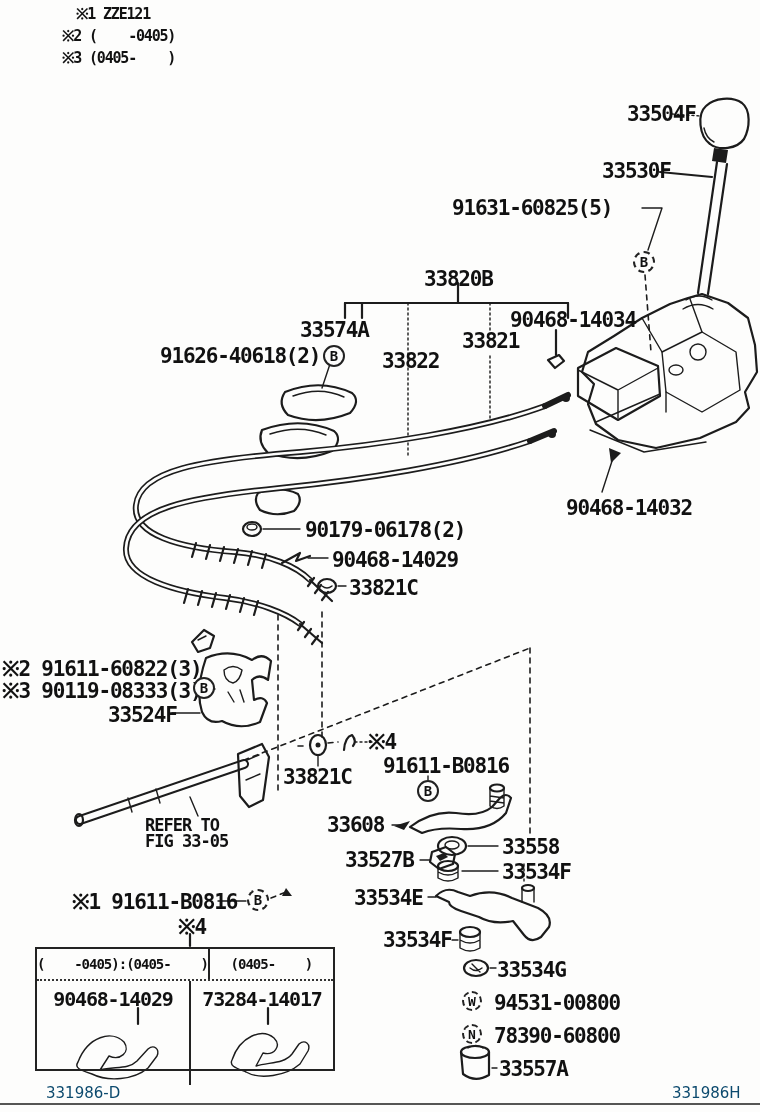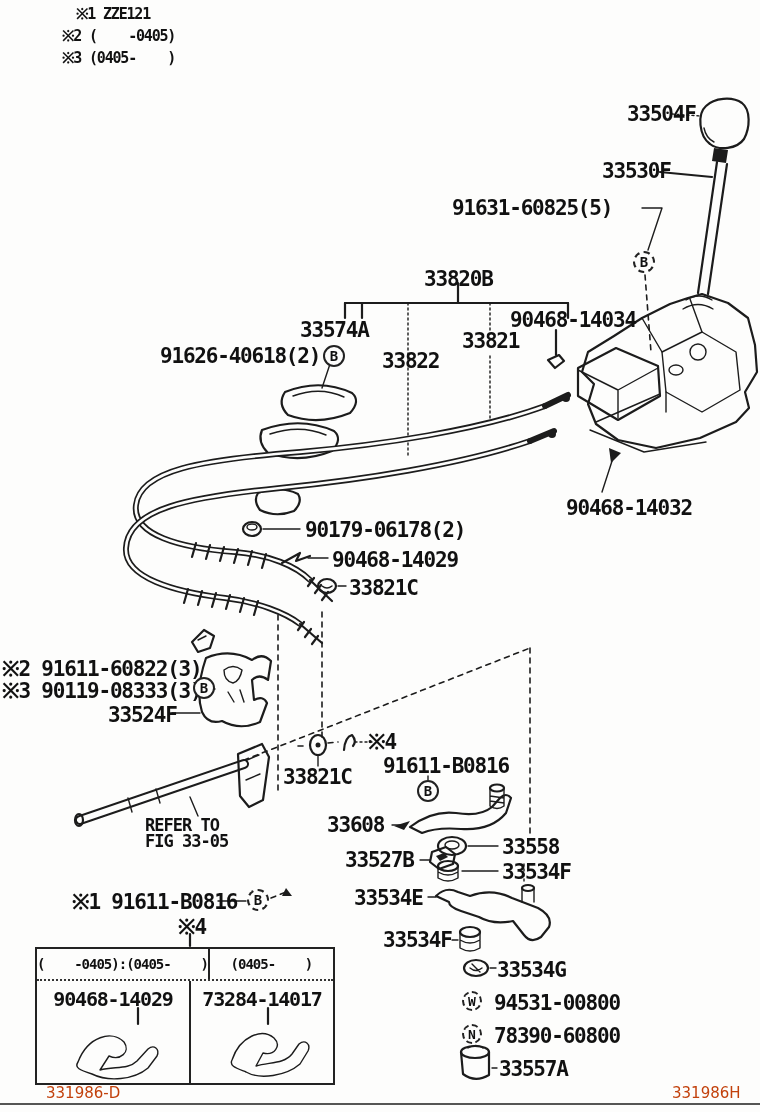--- a/index.html
+++ b/index.html
@@ -11,28 +11,28 @@
   svg .fill{fill:#1c1c1c;stroke:none;}
   svg .tube{stroke-width:6;}
   svg .tubein{stroke:#fdfdfc;stroke-width:2.6;}
   svg .thin{stroke-width:1.4;}
   svg .dash{stroke-dasharray:5 5;stroke-width:1.6;}
   svg .dot{stroke-dasharray:2 3;stroke-width:1.4;}
   .lbl{position:absolute;font:bold 21px/22px "DejaVu Sans Mono",monospace;color:#111;
        letter-spacing:-1.2px;white-space:pre;}
   .note{font-size:15px;line-height:21px;}
   .sm{font-size:17px;line-height:17px;letter-spacing:-1px;}
-  .foot{position:absolute;font:400 15px "DejaVu Sans",sans-serif;color:#c2410c;
+  .foot{position:absolute;font:400 15px "DejaVu Sans",sans-serif;color:#0c4a6e;
         letter-spacing:0;white-space:pre;}
   .circ{position:absolute;width:22px;height:22px;border:2px solid #222;border-radius:50%;
         display:flex;align-items:center;justify-content:center;background:#fdfdfc;
         font:bold 14px "DejaVu Sans Mono",monospace;color:#111;box-sizing:border-box;}
   .circ.dashed{border-style:dashed;}
   .circ.small{width:20px;height:20px;font-size:13px;}
-  #tbl{position:absolute;left:35px;top:947px;width:300px;height:138px;
+  #tbl{position:absolute;left:35px;top:947px;width:300px;height:124px;
        border:2px solid #222;box-sizing:border-box;}
   #tbl .hrow{display:flex;height:30px;border-bottom:2px dotted #333;}
   #tbl .hcell{flex:0 0 152px;display:flex;align-items:center;justify-content:center;
        font:bold 14px "DejaVu Sans Mono",monospace;white-space:pre;color:#111;letter-spacing:-1px;}
   #tbl .hcell+.hcell{flex:1 1 auto;border-left:2px solid #222;}
   #tbl .brow{display:flex;height:104px;}
   #tbl .bcell{flex:0 0 152px;text-align:center;padding-top:6px;
        font:bold 20px "DejaVu Sans Mono",monospace;color:#111;letter-spacing:-1.2px;}
   #tbl .bcell+.bcell{flex:1 1 auto;border-left:2px solid #222;}
 </style>

